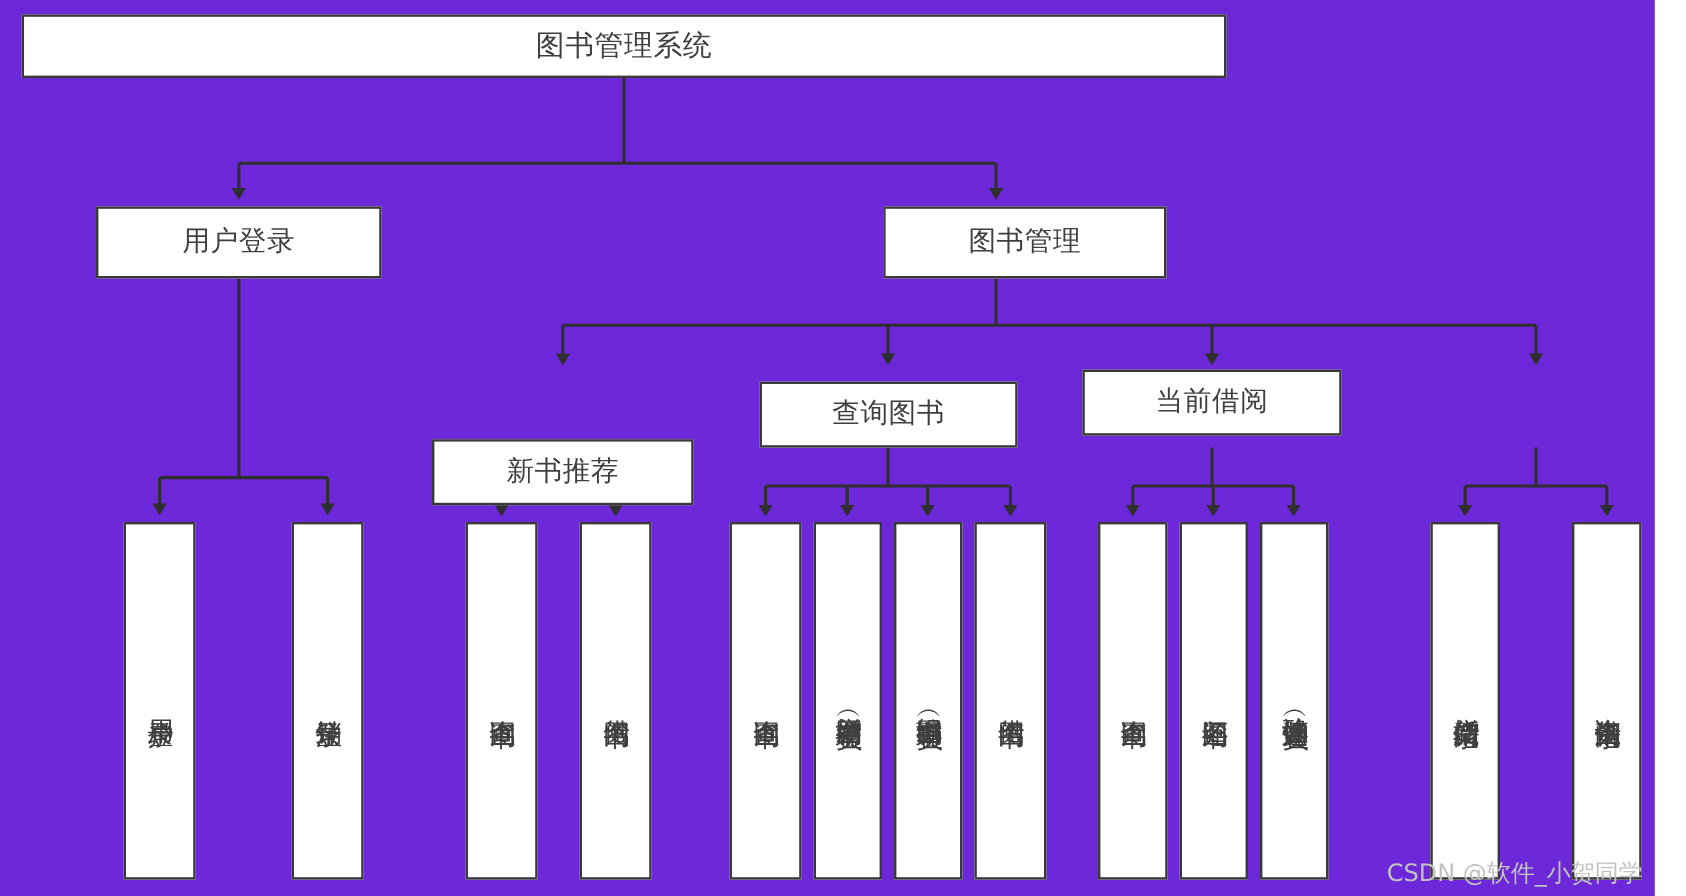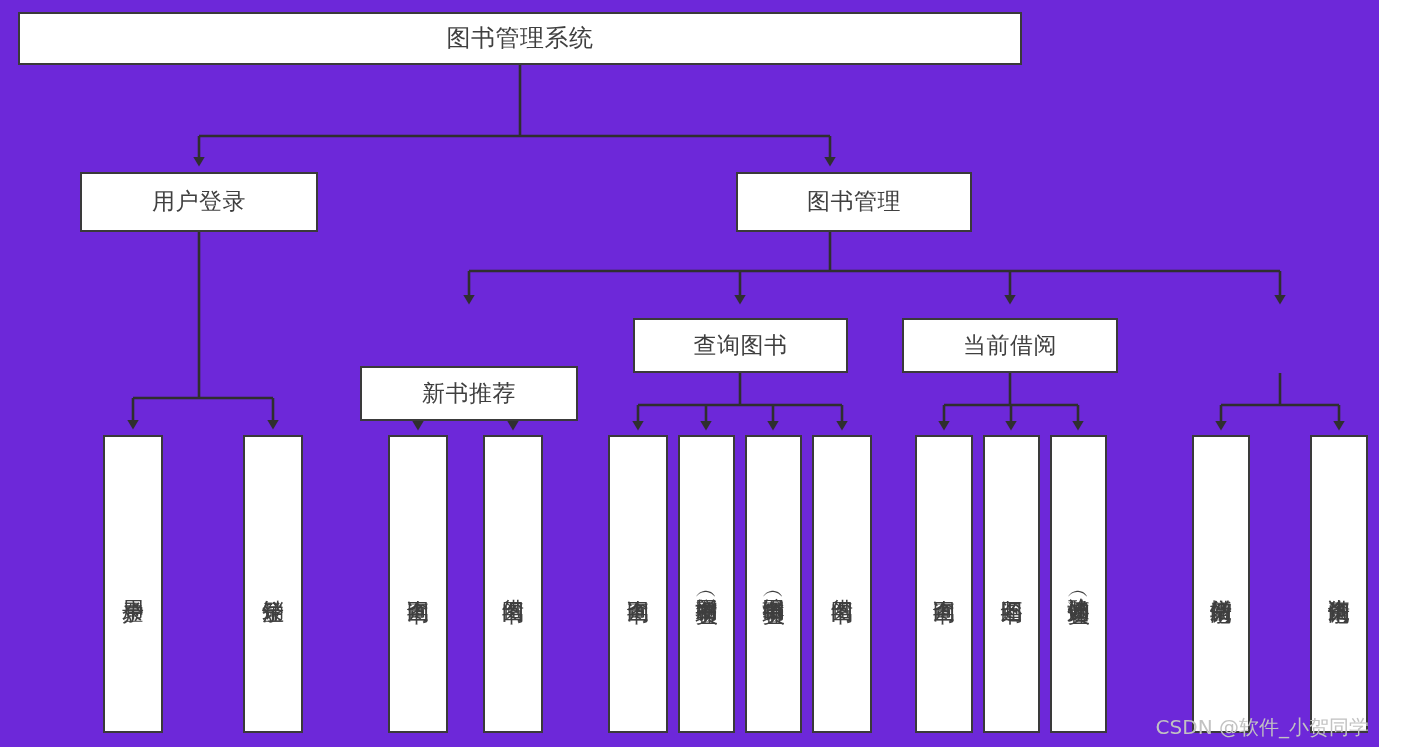--- a/index.html
+++ b/index.html
@@ -144,21 +144,21 @@
   </div>
 
   <div class="node horiz" style="left:360px; top:318px; width:218px; height:55px;margin-top:48px;">
     <span class="label">新书推荐</span>
   </div>
 
   <div class="node horiz" style="left:633px; top:318px; width:215px; height:55px;">
     <span class="label">查询图书</span>
   </div>
 
-  <div class="node horiz" style="left:902px; top:318px; width:216px; height:55px;">
+  <div class="node horiz" style="left:902px; top:308px; width:216px; height:55px;">
     <span class="label">当前借阅</span>
   </div>
 
 
   <div class="node vert" style="left:103px; top:435px; width:60px; height:298px;">
     <span class="label">用户登录</span>
   </div>
 
   <div class="node vert" style="left:243px; top:435px; width:60px; height:298px;">
     <span class="label">注销登录</span>

